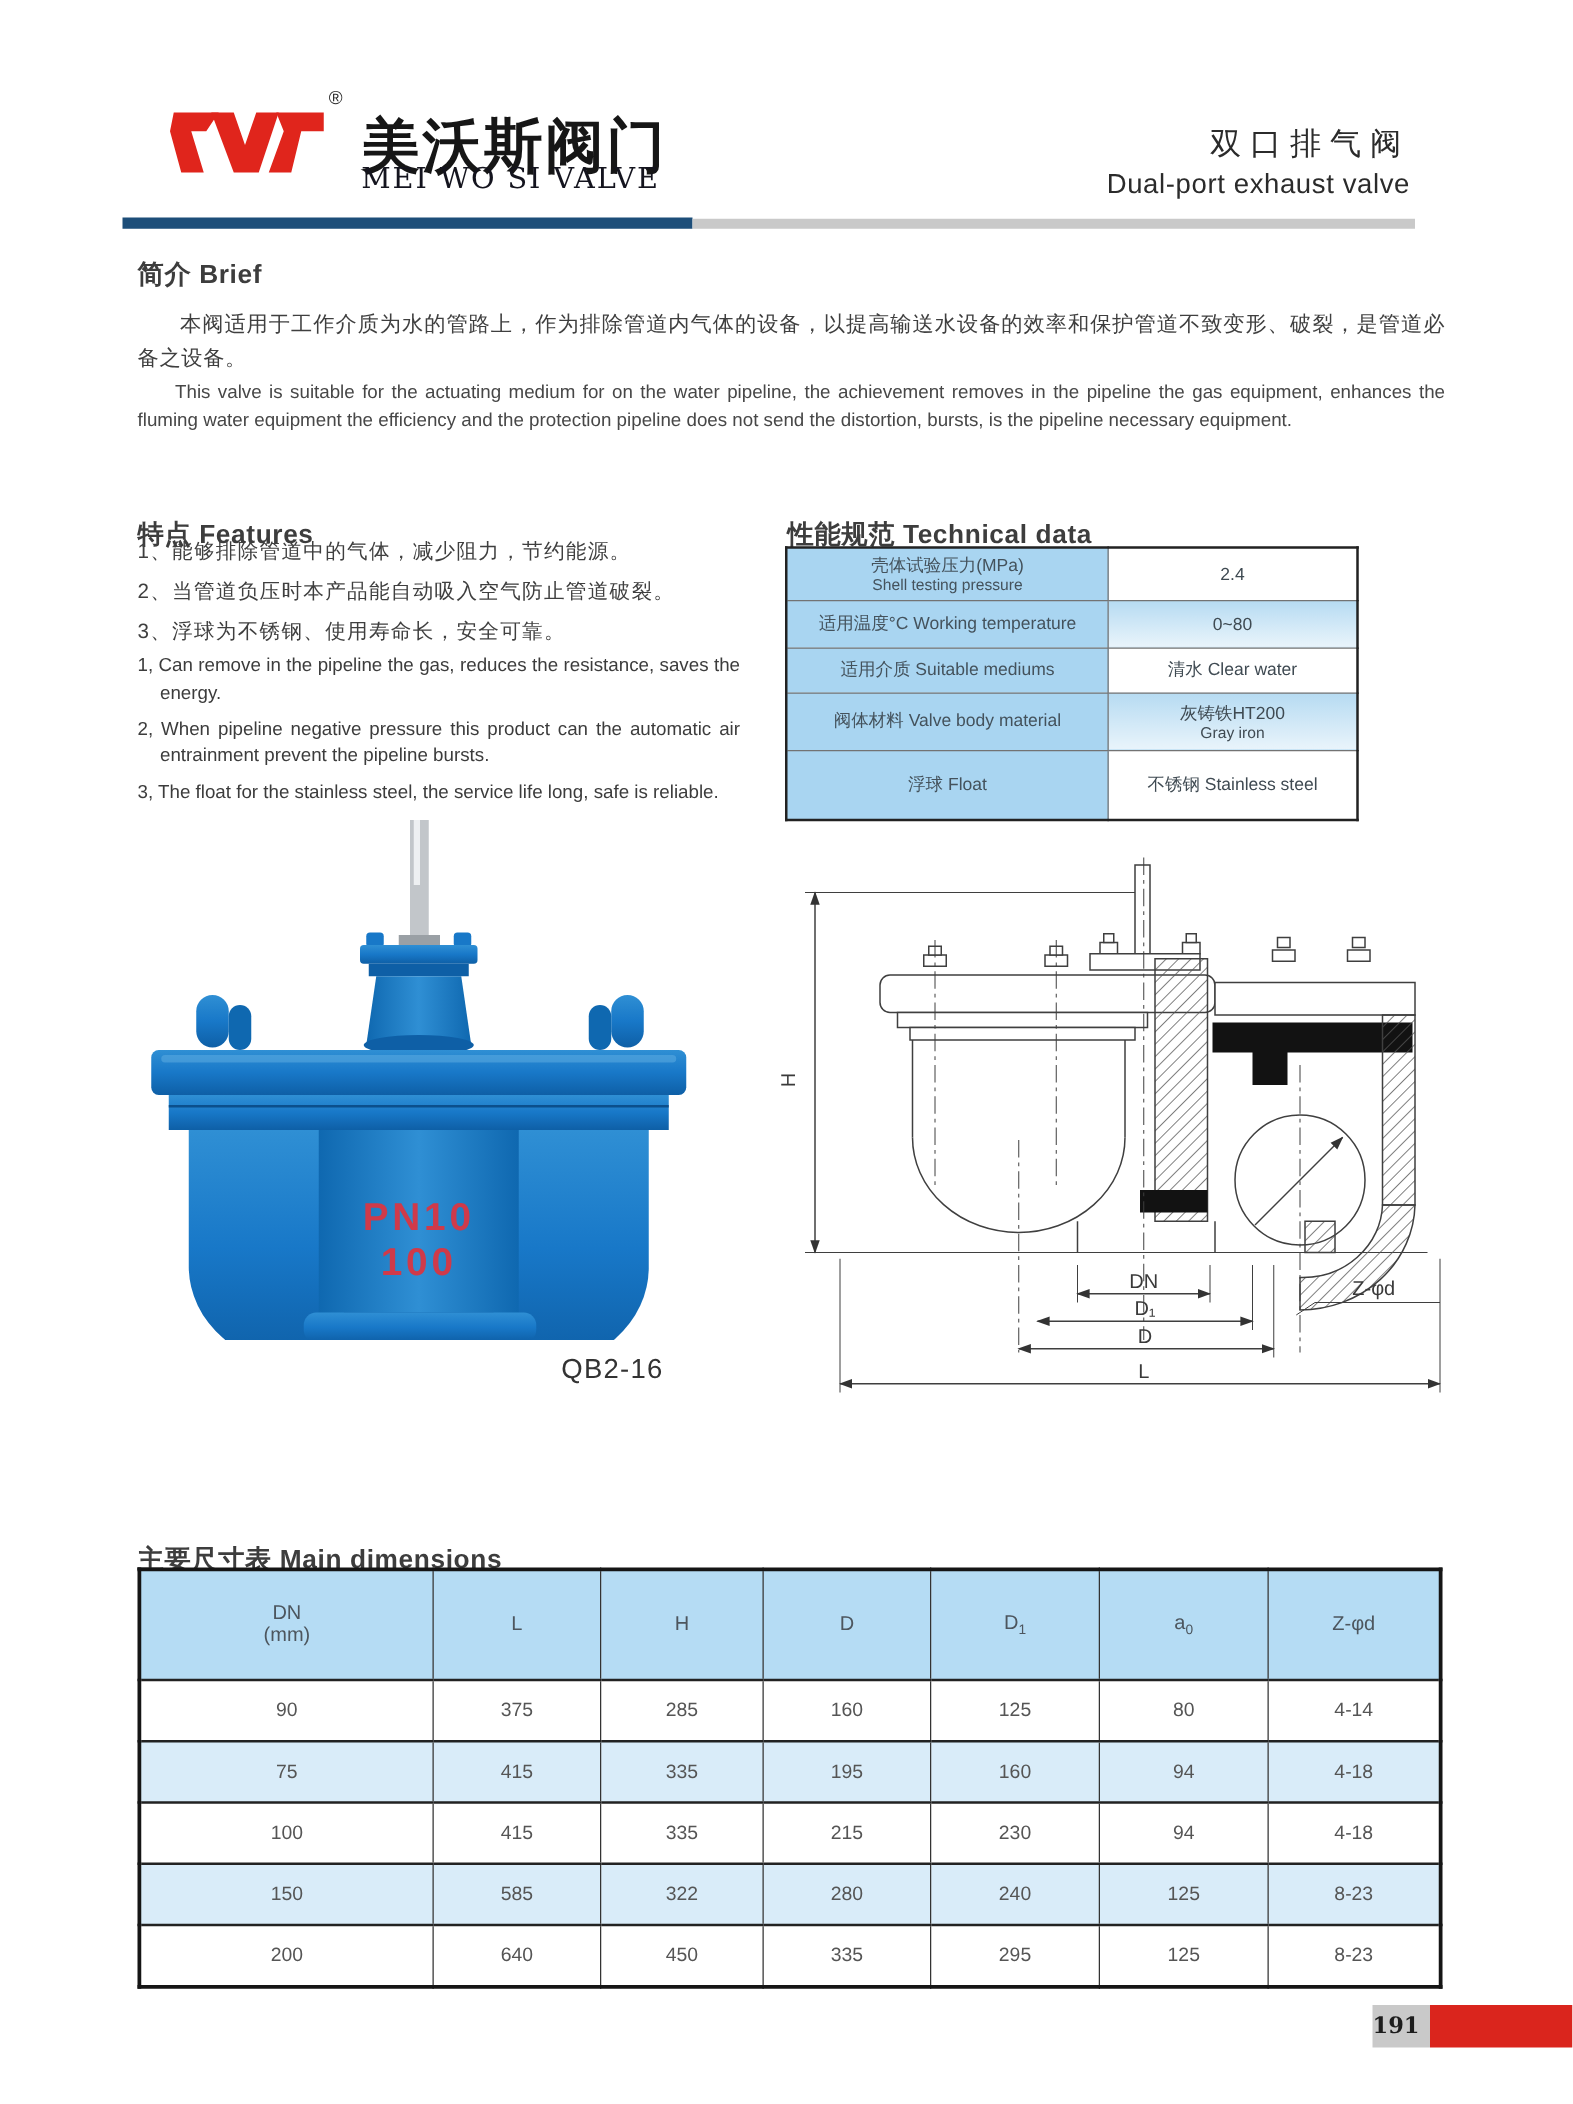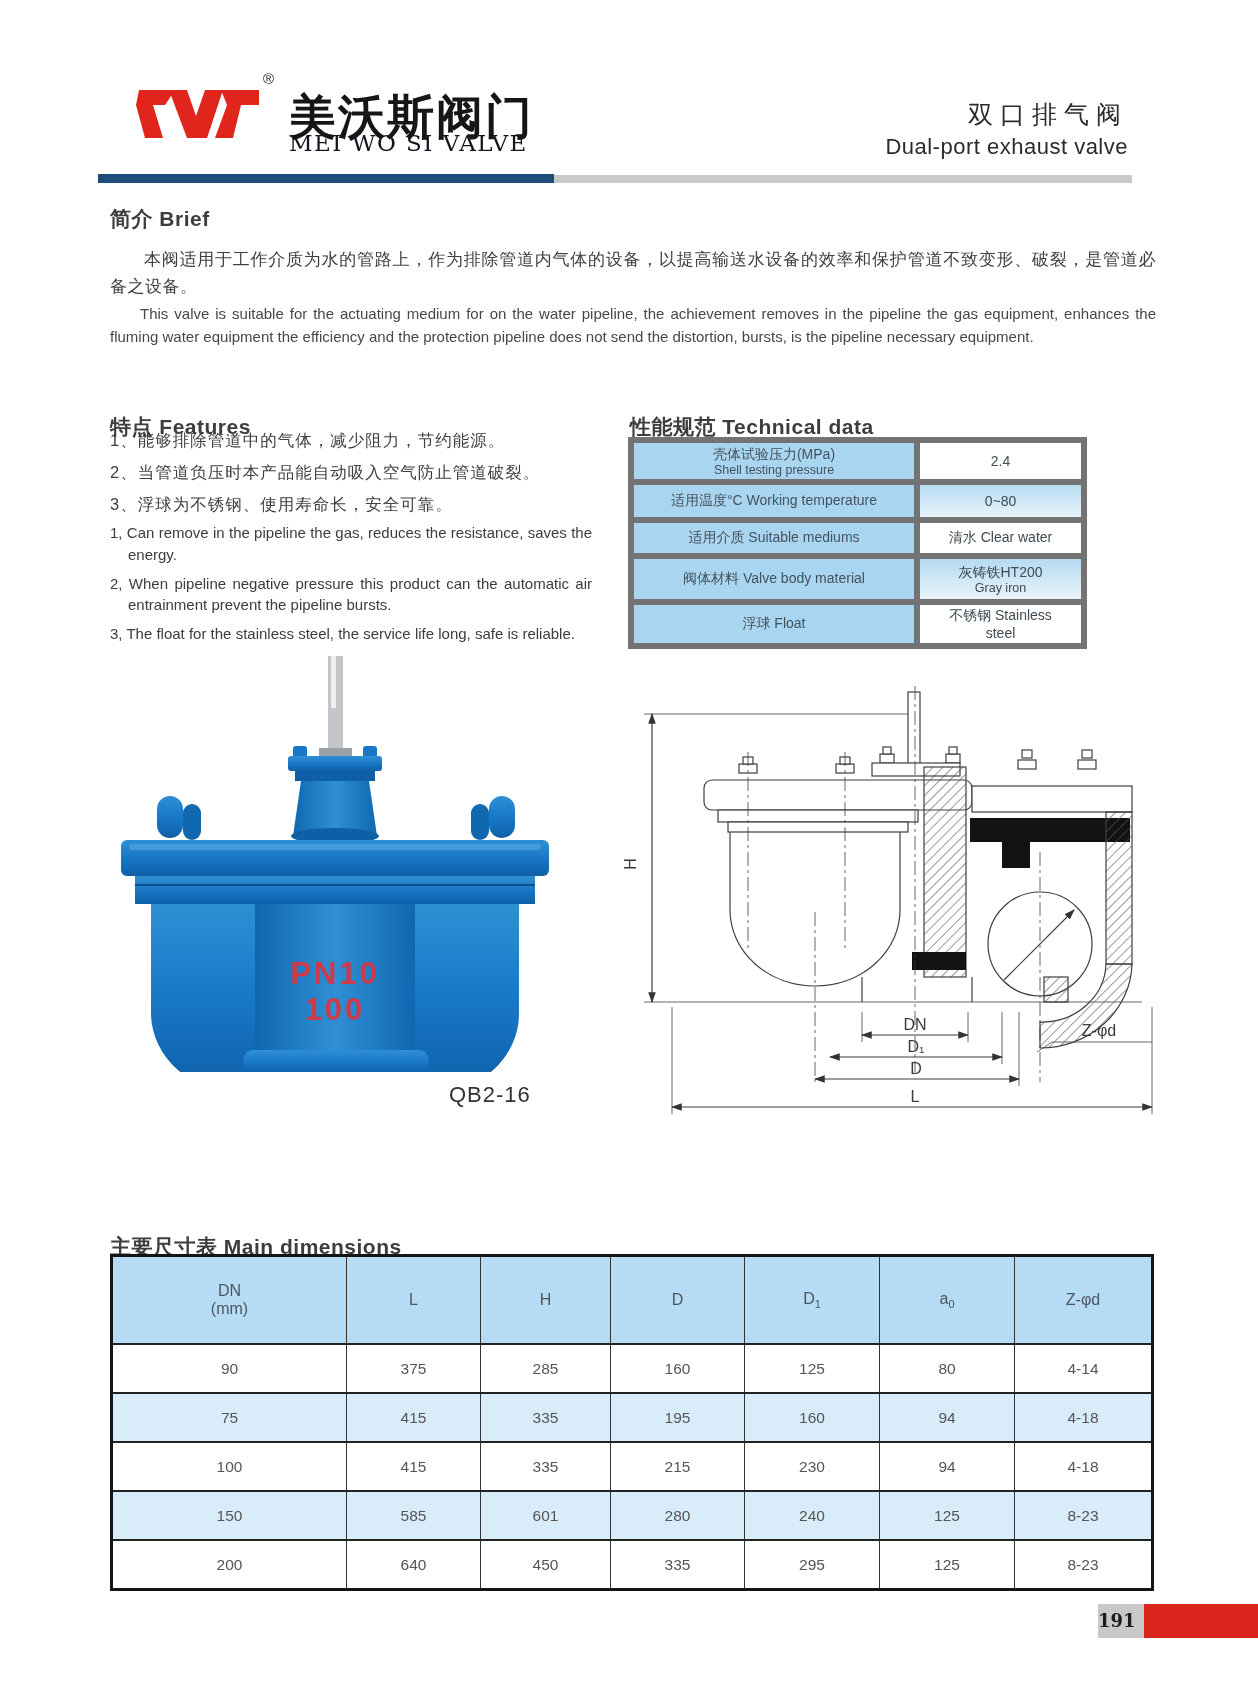--- a/index.html
+++ b/index.html
@@ -33,27 +33,27 @@
 
   
   .features-cn{position:absolute;left:110px;top:430px;width:485px;font-size:16.5px;color:#3f3f3f;}
   .features-cn div{margin-bottom:10px;letter-spacing:1px;}
   .features-en{position:absolute;left:110px;top:522px;width:482px;font-size:15px;line-height:1.45;color:#3c3c3c;}
   .features-en div{margin-bottom:7px;padding-left:18px;text-indent:-18px;text-align:justify;}
 
   
   .tech-table{position:absolute;left:628px;top:437px;width:459px;border-collapse:collapse;
               border:2px solid #222;table-layout:fixed;}
-  .tech-table td{border:6px solid #737373;text-align:center;vertical-align:middle;
-                 font-size:14px;color:#44525c;padding:2px 16px;margin-top:32px;}
+  .tech-table td{border:1px solid #737373;text-align:center;vertical-align:middle;
+                 font-size:14px;color:#44525c;padding:2px 4px;margin-top:32px;}
   .tech-table td.lbl{width:248px;background:#a9d5f1;}
   .tech-table td.val{color:#3f4a52;}
   .tech-table td.val.alt{background:linear-gradient(180deg,#b6dbf2 0%,#e9f4fb 100%);}
   .tech-table .sub{font-size:12.5px;display:block;margin-top:-1px;}
-  .r1{height:42px;} .r2{height:38px;} .r3{height:36px;} .r4{height:46px;} .r5{height:28px;}
+  .r1{height:42px;} .r2{height:38px;} .r3{height:36px;} .r4{height:46px;} .r5{height:56px;}
 
   
   .photo{position:absolute;left:105px;top:648px;width:462px;height:424px;}
   .photo-caption{position:absolute;left:449px;top:1082px;font-size:22px;color:#333;letter-spacing:1px;}
   .drawing{position:absolute;left:612px;top:652px;width:560px;height:470px;}
 
   
   .dims-table{position:absolute;left:110px;top:1254px;width:1041px;border-collapse:collapse;
               border:3px solid #151515;table-layout:fixed;}
   .dims-table th,.dims-table td{border:1px solid #333;text-align:center;vertical-align:middle;}
@@ -339,21 +339,21 @@
       <td>415</td>
       <td>335</td>
       <td>215</td>
       <td>230</td>
       <td>94</td>
       <td>4-18</td>
     </tr>
     <tr class="alt">
       <td>150</td>
       <td>585</td>
-      <td>601</td>
+      <td>322</td>
       <td>280</td>
       <td>240</td>
       <td>125</td>
       <td>8-23</td>
     </tr>
     <tr>
       <td>200</td>
       <td>640</td>
       <td>450</td>
       <td>335</td>

